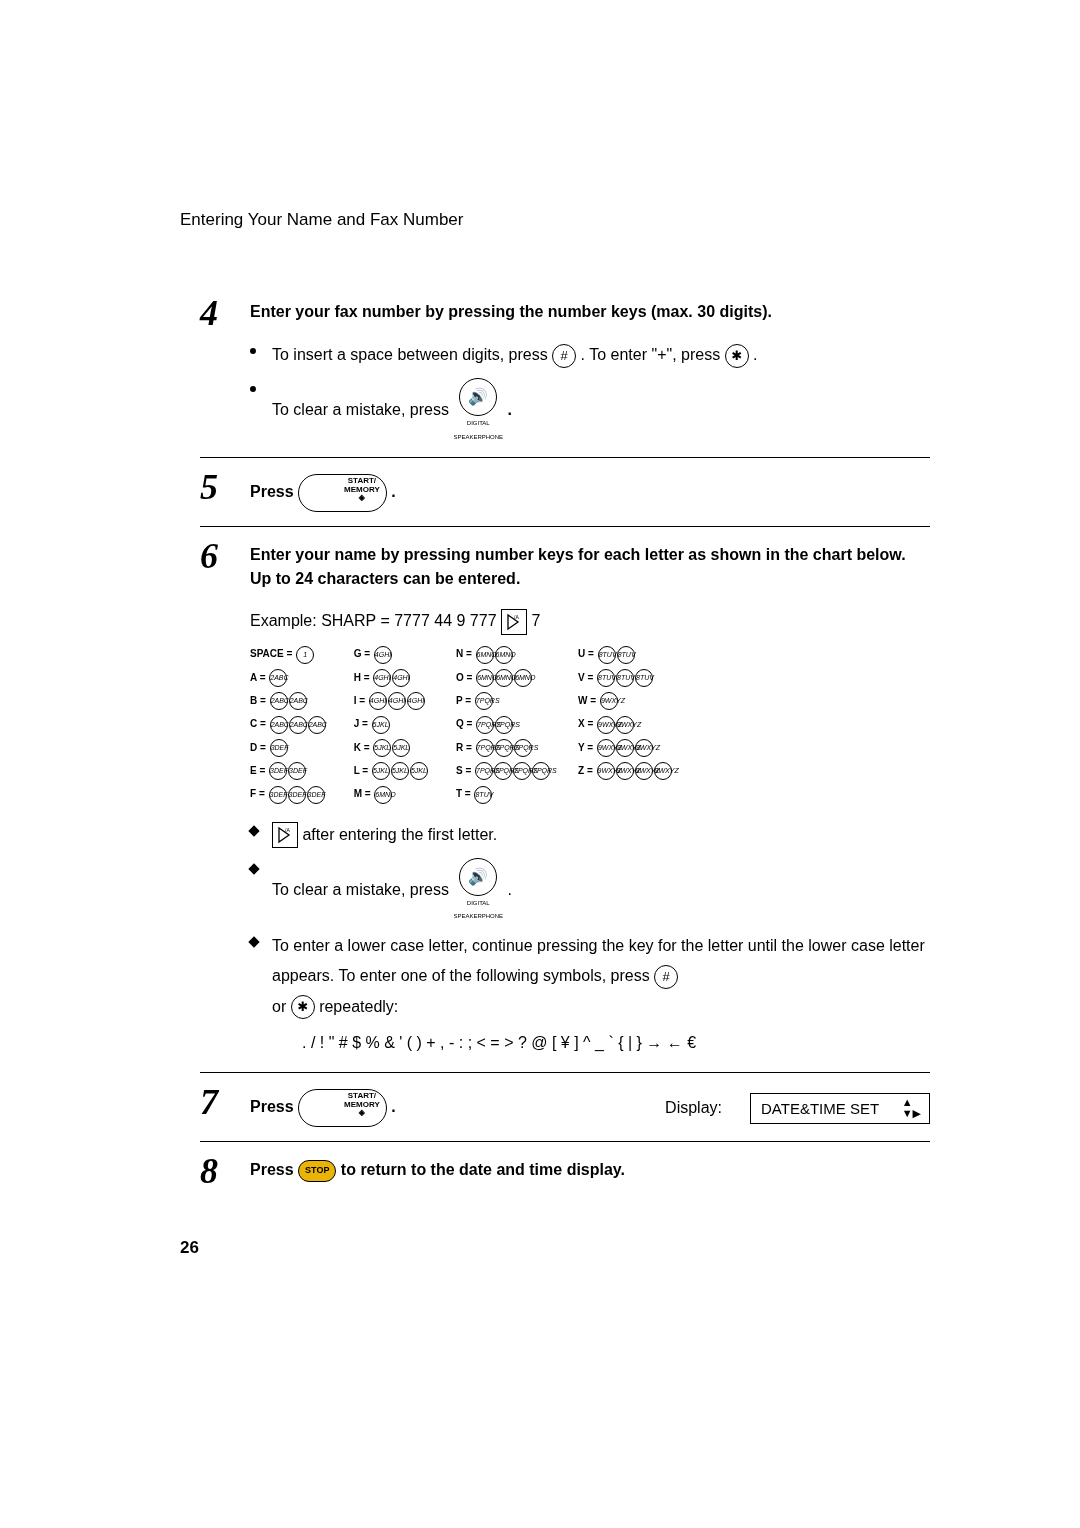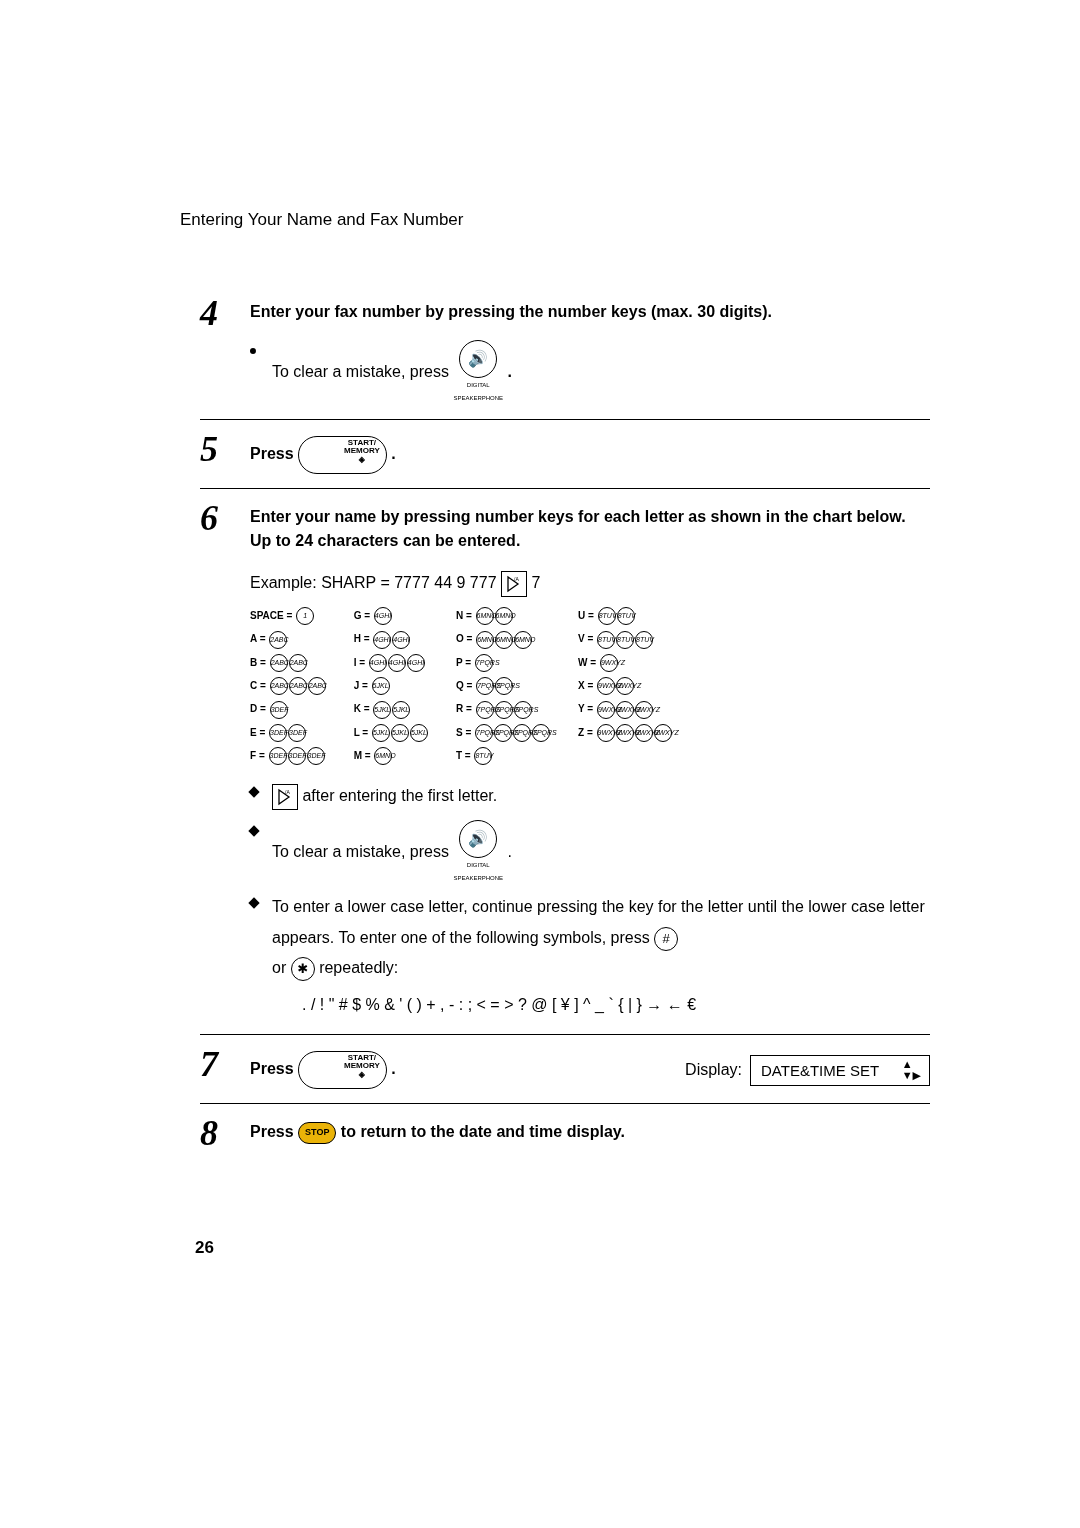--- a/index.html
+++ b/index.html
@@ -201,42 +201,50 @@
   }
   .display-box .arrows {
     position: absolute;
     right: 8px;
     top: 50%;
     transform: translateY(-50%);
     font-size: 11px;
     line-height: 1;
   }
   .step7-row { display:flex; align-items:center; }
-  .step7-row .disp-label { margin-left: auto; margin-right: 8px; font-size: 16px; }
+  .step7-row .disp-label { margin-left: auto; margin-right: 28px; font-size: 16px; }
   .page-num {
     position: absolute;
-    left: 195px;
+    left: 180px;
     bottom: 270px;
     font-weight: bold;
     font-size: 17px;
   }
 </style>
 </head>
 <body>
 
 <div class="page">
 
   <div class="header-title">Entering Your Name and Fax Number</div>
 
   <div class="content">
 
     <div class="step">
       <div class="step-num">4</div>
       <div class="bold">Enter your fax number by pressing the number keys (max. 30 digits).</div>
       <div class="sublist">
+        <div class="sub">
+          <span class="bullet"></span>
+          <span>To insert a space between digits, press </span>
+          <span class="kbtn">#</span>
+          <span>. To enter "+", press </span>
+          <span class="kbtn">✱</span>
+          <span>.</span>
+        </div>
         <div class="sub">
           <span class="bullet"></span>
           <span>To clear a mistake, press </span>
           <span class="speaker-stack">
             <span class="speaker-btn">
                 <span class="speaker-icon">🔊</span>
               </span>
             <div class="speaker-label">DIGITAL</div>
             <div class="speaker-label">SPEAKERPHONE</div>
           </span>

